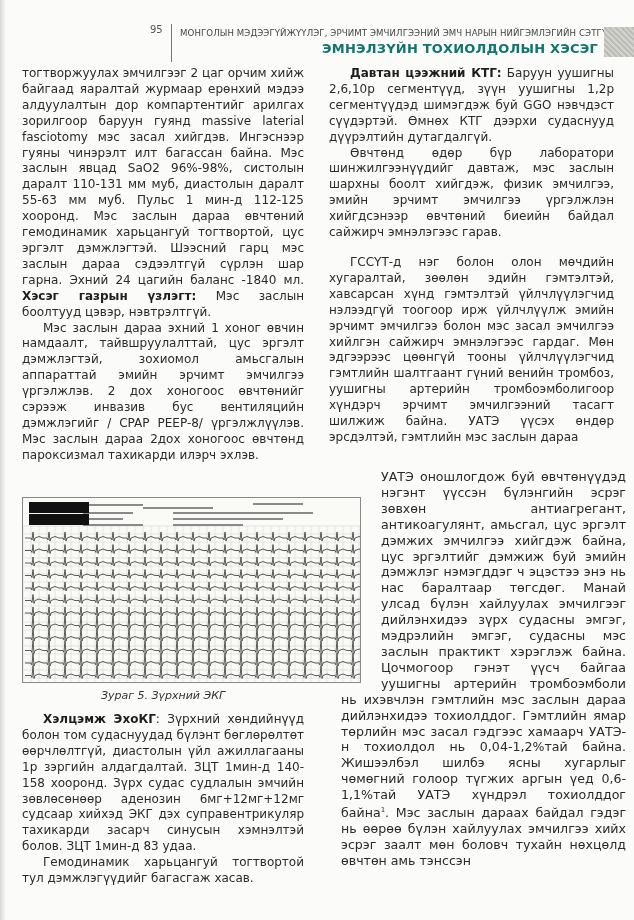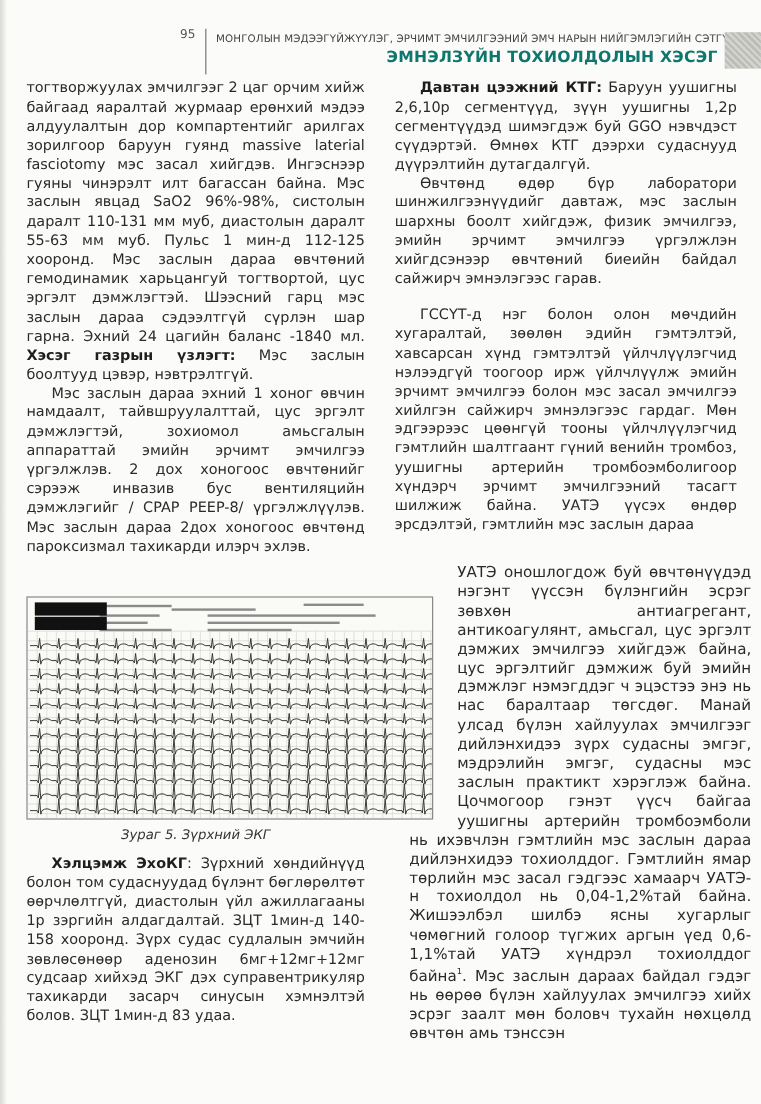--- a/index.html
+++ b/index.html
@@ -142,20 +142,21 @@
       <path d="M2 140 L8 140 L9 142 L10 130 L11 143 L12 140 Q16 137 20 140 L24 140 L25 142 L26 130 L27 143 L28 140 Q32 137 36 140 L40 140 L41 142 L42 130 L43 143 L44 140 Q48 137 52 140 L56 140 L57 142 L58 130 L59 143 L60 140 Q64 137 68 140 L72 140 L73 142 L74 130 L75 143 L76 140 Q80 137 84 140 L88 140 L89 142 L90 130 L91 143 L92 140 Q96 137 100 140 L104 140 L105 142 L106 130 L107 143 L108 140 Q112 137 116 140 L120 140 L121 142 L122 130 L123 143 L124 140 Q128 137 132 140 L136 140 L137 142 L138 130 L139 143 L140 140 Q144 137 148 140 L152 140 L153 142 L154 130 L155 143 L156 140 Q160 137 164 140 L168 140 L169 142 L170 130 L171 143 L172 140 Q176 137 180 140 L184 140 L185 142 L186 130 L187 143 L188 140 Q192 137 196 140 L200 140 L201 142 L202 130 L203 143 L204 140 Q208 137 212 140 L216 140 L217 142 L218 130 L219 143 L220 140 Q224 137 228 140 L232 140 L233 142 L234 130 L235 143 L236 140 Q240 137 244 140 L248 140 L249 142 L250 130 L251 143 L252 140 Q256 137 260 140 L264 140 L265 142 L266 130 L267 143 L268 140 Q272 137 276 140 L280 140 L281 142 L282 130 L283 143 L284 140 Q288 137 292 140 L296 140 L297 142 L298 130 L299 143 L300 140 Q304 137 308 140 L312 140 L313 142 L314 130 L315 143 L316 140 Q320 137 324 140 L328 140 L329 142 L330 130 L331 143 L332 140 Q336 137 340 140" fill="none" stroke="#333" stroke-width="0.8"></path>
       <path d="M2 152.5 L8 152.5 L9 154.5 L10 142.5 L11 155.5 L12 152.5 Q16 149.5 20 152.5 L24 152.5 L25 154.5 L26 142.5 L27 155.5 L28 152.5 Q32 149.5 36 152.5 L40 152.5 L41 154.5 L42 142.5 L43 155.5 L44 152.5 Q48 149.5 52 152.5 L56 152.5 L57 154.5 L58 142.5 L59 155.5 L60 152.5 Q64 149.5 68 152.5 L72 152.5 L73 154.5 L74 142.5 L75 155.5 L76 152.5 Q80 149.5 84 152.5 L88 152.5 L89 154.5 L90 142.5 L91 155.5 L92 152.5 Q96 149.5 100 152.5 L104 152.5 L105 154.5 L106 142.5 L107 155.5 L108 152.5 Q112 149.5 116 152.5 L120 152.5 L121 154.5 L122 142.5 L123 155.5 L124 152.5 Q128 149.5 132 152.5 L136 152.5 L137 154.5 L138 142.5 L139 155.5 L140 152.5 Q144 149.5 148 152.5 L152 152.5 L153 154.5 L154 142.5 L155 155.5 L156 152.5 Q160 149.5 164 152.5 L168 152.5 L169 154.5 L170 142.5 L171 155.5 L172 152.5 Q176 149.5 180 152.5 L184 152.5 L185 154.5 L186 142.5 L187 155.5 L188 152.5 Q192 149.5 196 152.5 L200 152.5 L201 154.5 L202 142.5 L203 155.5 L204 152.5 Q208 149.5 212 152.5 L216 152.5 L217 154.5 L218 142.5 L219 155.5 L220 152.5 Q224 149.5 228 152.5 L232 152.5 L233 154.5 L234 142.5 L235 155.5 L236 152.5 Q240 149.5 244 152.5 L248 152.5 L249 154.5 L250 142.5 L251 155.5 L252 152.5 Q256 149.5 260 152.5 L264 152.5 L265 154.5 L266 142.5 L267 155.5 L268 152.5 Q272 149.5 276 152.5 L280 152.5 L281 154.5 L282 142.5 L283 155.5 L284 152.5 Q288 149.5 292 152.5 L296 152.5 L297 154.5 L298 142.5 L299 155.5 L300 152.5 Q304 149.5 308 152.5 L312 152.5 L313 154.5 L314 142.5 L315 155.5 L316 152.5 Q320 149.5 324 152.5 L328 152.5 L329 154.5 L330 142.5 L331 155.5 L332 152.5 Q336 149.5 340 152.5" fill="none" stroke="#333" stroke-width="0.8"></path>
       <path d="M2 165 L8 165 L9 167 L10 155 L11 168 L12 165 Q16 162 20 165 L24 165 L25 167 L26 155 L27 168 L28 165 Q32 162 36 165 L40 165 L41 167 L42 155 L43 168 L44 165 Q48 162 52 165 L56 165 L57 167 L58 155 L59 168 L60 165 Q64 162 68 165 L72 165 L73 167 L74 155 L75 168 L76 165 Q80 162 84 165 L88 165 L89 167 L90 155 L91 168 L92 165 Q96 162 100 165 L104 165 L105 167 L106 155 L107 168 L108 165 Q112 162 116 165 L120 165 L121 167 L122 155 L123 168 L124 165 Q128 162 132 165 L136 165 L137 167 L138 155 L139 168 L140 165 Q144 162 148 165 L152 165 L153 167 L154 155 L155 168 L156 165 Q160 162 164 165 L168 165 L169 167 L170 155 L171 168 L172 165 Q176 162 180 165 L184 165 L185 167 L186 155 L187 168 L188 165 Q192 162 196 165 L200 165 L201 167 L202 155 L203 168 L204 165 Q208 162 212 165 L216 165 L217 167 L218 155 L219 168 L220 165 Q224 162 228 165 L232 165 L233 167 L234 155 L235 168 L236 165 Q240 162 244 165 L248 165 L249 167 L250 155 L251 168 L252 165 Q256 162 260 165 L264 165 L265 167 L266 155 L267 168 L268 165 Q272 162 276 165 L280 165 L281 167 L282 155 L283 168 L284 165 Q288 162 292 165 L296 165 L297 167 L298 155 L299 168 L300 165 Q304 162 308 165 L312 165 L313 167 L314 155 L315 168 L316 165 Q320 162 324 165 L328 165 L329 167 L330 155 L331 168 L332 165 Q336 162 340 165" fill="none" stroke="#333" stroke-width="0.8"></path>
       <path d="M2 177.5 L8 177.5 L9 179.5 L10 167.5 L11 180.5 L12 177.5 Q16 174.5 20 177.5 L24 177.5 L25 179.5 L26 167.5 L27 180.5 L28 177.5 Q32 174.5 36 177.5 L40 177.5 L41 179.5 L42 167.5 L43 180.5 L44 177.5 Q48 174.5 52 177.5 L56 177.5 L57 179.5 L58 167.5 L59 180.5 L60 177.5 Q64 174.5 68 177.5 L72 177.5 L73 179.5 L74 167.5 L75 180.5 L76 177.5 Q80 174.5 84 177.5 L88 177.5 L89 179.5 L90 167.5 L91 180.5 L92 177.5 Q96 174.5 100 177.5 L104 177.5 L105 179.5 L106 167.5 L107 180.5 L108 177.5 Q112 174.5 116 177.5 L120 177.5 L121 179.5 L122 167.5 L123 180.5 L124 177.5 Q128 174.5 132 177.5 L136 177.5 L137 179.5 L138 167.5 L139 180.5 L140 177.5 Q144 174.5 148 177.5 L152 177.5 L153 179.5 L154 167.5 L155 180.5 L156 177.5 Q160 174.5 164 177.5 L168 177.5 L169 179.5 L170 167.5 L171 180.5 L172 177.5 Q176 174.5 180 177.5 L184 177.5 L185 179.5 L186 167.5 L187 180.5 L188 177.5 Q192 174.5 196 177.5 L200 177.5 L201 179.5 L202 167.5 L203 180.5 L204 177.5 Q208 174.5 212 177.5 L216 177.5 L217 179.5 L218 167.5 L219 180.5 L220 177.5 Q224 174.5 228 177.5 L232 177.5 L233 179.5 L234 167.5 L235 180.5 L236 177.5 Q240 174.5 244 177.5 L248 177.5 L249 179.5 L250 167.5 L251 180.5 L252 177.5 Q256 174.5 260 177.5 L264 177.5 L265 179.5 L266 167.5 L267 180.5 L268 177.5 Q272 174.5 276 177.5 L280 177.5 L281 179.5 L282 167.5 L283 180.5 L284 177.5 Q288 174.5 292 177.5 L296 177.5 L297 179.5 L298 167.5 L299 180.5 L300 177.5 Q304 174.5 308 177.5 L312 177.5 L313 179.5 L314 167.5 L315 180.5 L316 177.5 Q320 174.5 324 177.5 L328 177.5 L329 179.5 L330 167.5 L331 180.5 L332 177.5 Q336 174.5 340 177.5" fill="none" stroke="#333" stroke-width="0.8"></path>
     </svg>
 </div>
 <div class="caption">Зураг 5. Зүрхний ЭКГ</div>
 
 <div class="col left2">
   <p class="ind"><b>Хэлцэмж ЭхоКГ</b><span>: Зүрхний хөндийнүүд болон том судаснуудад бүлэнт бөглөрөлтөт өөрчлөлтгүй, диастолын үйл ажиллагааны 1р зэргийн алдагдалтай. ЗЦТ 1мин-д 140-158 хооронд. Зүрх судас судлалын эмчийн зөвлөсөнөөр аденозин 6мг+12мг+12мг судсаар хийхэд ЭКГ дэх суправентрикуляр тахикарди засарч синусын хэмнэлтэй болов. ЗЦТ 1мин-д 83 удаа.</span></p>
+  <p class="ind">Гемодинамик харьцангуй тогтвортой тул дэмжлэгүүдийг багасгаж хасав.</p>
 </div>
 
 <div class="col right">
   <p class="ind"><b>Давтан цээжний КТГ:</b> <span>Баруун уушигны 2,6,10р сегментүүд, зүүн уушигны 1,2р сегментүүдэд шимэгдэж буй GGO нэвчдэст сүүдэртэй. Өмнөх КТГ дээрхи судаснууд дүүрэлтийн дутагдалгүй.</span></p>
   <p class="ind">Өвчтөнд өдөр бүр лаборатори шинжилгээнүүдийг давтаж, мэс заслын шархны боолт хийгдэж, физик эмчилгээ, эмийн эрчимт эмчилгээ үргэлжлэн хийгдсэнээр өвчтөний биеийн байдал сайжирч эмнэлэгээс гарав.</p>
   <div class="gap"></div>
   <p class="ind">ГССҮТ-д нэг болон олон мөчдийн хугаралтай, зөөлөн эдийн гэмтэлтэй, хавсарсан хүнд гэмтэлтэй үйлчлүүлэгчид нэлээдгүй тоогоор ирж үйлчлүүлж эмийн эрчимт эмчилгээ болон мэс засал эмчилгээ хийлгэн сайжирч эмнэлэгээс гардаг. Мөн эдгээрээс цөөнгүй тооны үйлчлүүлэгчид гэмтлийн шалтгаант гүний венийн тромбоз, уушигны артерийн тромбоэмболигоор хүндэрч эрчимт эмчилгээний тасагт шилжиж байна. УАТЭ үүсэх өндөр эрсдэлтэй, гэмтлийн мэс заслын дараа</p>
 </div>
 
 <div class="right-wrap">

